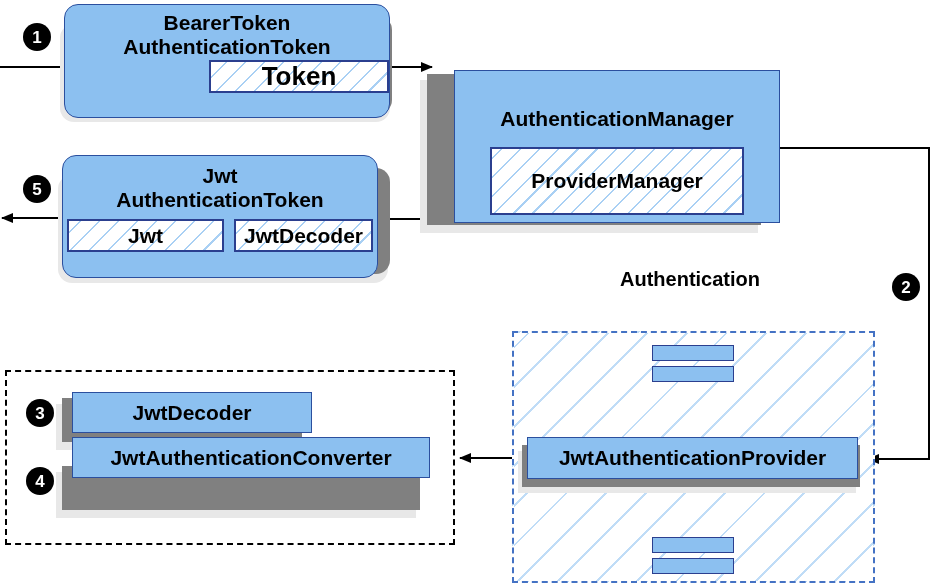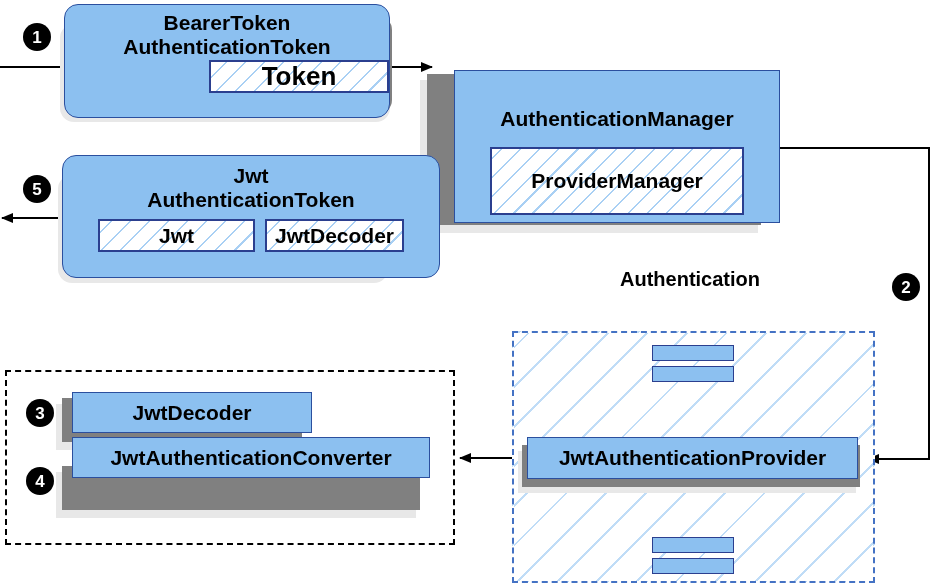--- a/index.html
+++ b/index.html
@@ -187,21 +187,21 @@
       <div>BearerToken</div>
       <div>AuthenticationToken</div>
     </div>
     <div class="slot" style="margin-top:2px;width:180px;height:33px;font-size:26px;">
       <span>Token</span>
     </div>
   </div>
 
   <div class="shadow-light" style="left:58px;top:175px;width:330px;height:108px;border-radius:14px;"></div>
   <div class="shadow-dark" style="left:64px;top:168px;width:326px;height:106px;border-radius:14px;"></div>
-  <div class="node rounded" style="left:62px;top:155px;width:378px;height:123px;padding-top:8px;">
+  <div class="node rounded" style="left:62px;top:155px;width:316px;height:123px;padding-top:8px;">
     <div class="node-title" style="font-size:21px;">
       <div>Jwt</div>
       <div>AuthenticationToken</div>
     </div>
     <div style="display:flex;gap:10px;margin-top:8px;">
       <div class="slot" style="width:157px;height:33px;font-size:21px;">
         <span>Jwt</span>
       </div>
       <div class="slot" style="width:139px;height:33px;font-size:21px;">
         <span>JwtDecoder</span>

